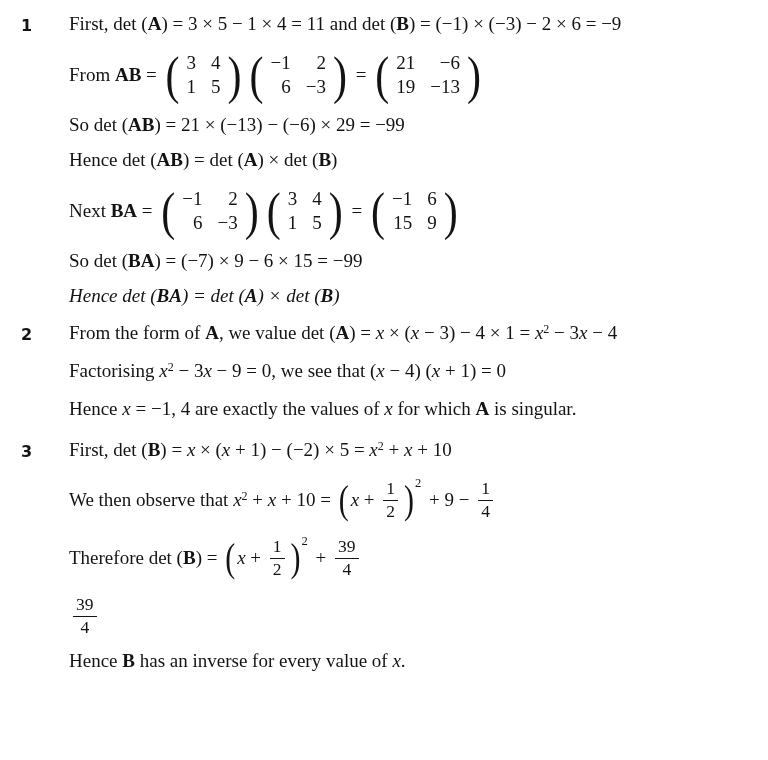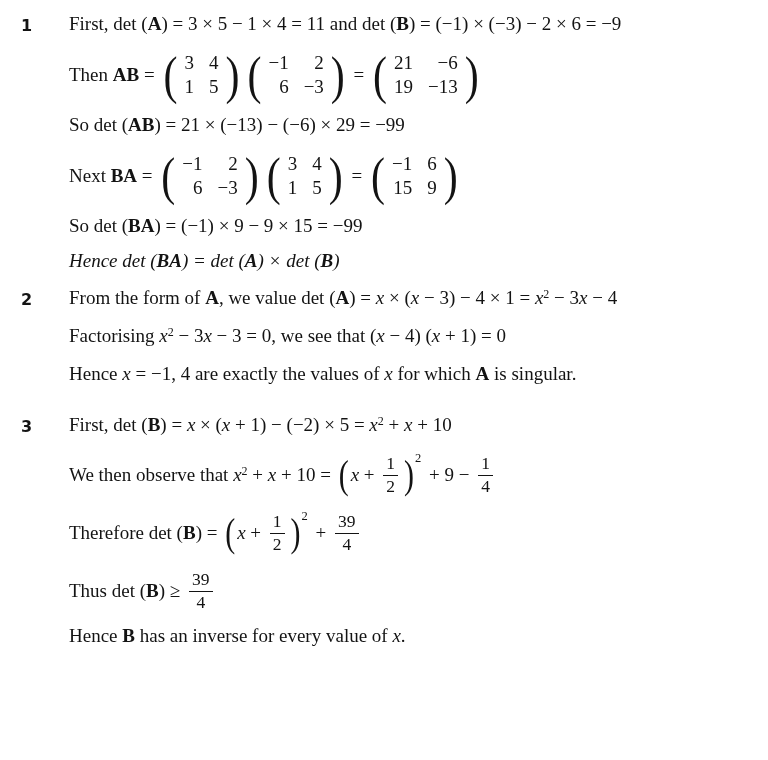--- a/index.html
+++ b/index.html
@@ -62,21 +62,21 @@
 
   <div class="problem">
     <div class="pnum">1</div>
     <div class="pc">
 
       <div class="line">
         <span class="tg"><span>First, det (</span><span class="bf">A</span><span>) = 3 × 5 − 1 × 4 = 11 and det (</span><span class="bf">B</span><span>) = (−1) × (−3) − 2 × 6 = −9</span></span>
       </div>
 
       <div class="line c mline">
-        <span class="tg"><span>Then </span><span class="bf">AB</span><span> = </span></span>
+        <span class="tg"><span>From </span><span class="bf">AB</span><span> = </span></span>
         <span class="matrix">
           <span class="mparen">(</span>
           <span class="mgrid">
               <span>3</span>
               <span>4</span>
               <span>1</span>
               <span>5</span>
             </span>
           <span class="mparen">)</span>
         </span>
@@ -100,20 +100,23 @@
               <span>−13</span>
             </span>
           <span class="mparen">)</span>
         </span>
       </div>
 
       <div class="line">
         <span class="tg"><span>So det (</span><span class="bf">AB</span><span>) = 21 × (−13) − (−6) × 29 = −99</span></span>
       </div>
 
+      <div class="line">
+        <span class="tg"><span>Hence det (</span><span class="bf">AB</span><span>) = det (</span><span class="bf">A</span><span>) × det (</span><span class="bf">B</span><span>)</span></span>
+      </div>
 
       <div class="line c mline">
         <span class="tg"><span>Next </span><span class="bf">BA</span><span> = </span></span>
         <span class="matrix">
           <span class="mparen">(</span>
           <span class="mgrid">
               <span>−1</span>
               <span>2</span>
               <span>6</span>
               <span>−3</span>
@@ -137,44 +140,44 @@
               <span>−1</span>
               <span>6</span>
               <span>15</span>
               <span>9</span>
             </span>
           <span class="mparen">)</span>
         </span>
       </div>
 
       <div class="line">
-        <span class="tg"><span>So det (</span><span class="bf">BA</span><span>) = (−1) × 9 − 9 × 15 = −99</span></span>
+        <span class="tg"><span>So det (</span><span class="bf">BA</span><span>) = (−7) × 9 − 6 × 15 = −99</span></span>
       </div>
 
       <div class="line" style="margin-bottom:0;font-style:italic;">
         <span class="tg"><span>Hence det (</span><span class="bf">BA</span><span>) = det (</span><span class="bf">A</span><span>) × det (</span><span class="bf">B</span><span>)</span></span>
       </div>
 
     </div>
   </div>
 
   <div class="problem">
     <div class="pnum">2</div>
     <div class="pc">
 
 
       <div class="line p2sp">
         <span class="tg"><span>From the form of </span><span class="bf">A</span><span>, we value det (</span><span class="bf">A</span><span>) = </span><span class="it">x</span><span> × (</span><span class="it">x</span><span> − 3) − 4 × 1 = </span><span class="it">x</span><span class="sup">2</span><span> − 3</span><span class="it">x</span><span> − 4</span></span>
       </div>
 
       <div class="line p2sp">
-        <span class="tg"><span>Factorising </span><span class="it">x</span><span class="sup">2</span><span> − 3</span><span class="it">x</span><span> − 3 = 0, we see that (</span><span class="it">x</span><span> − 4) (</span><span class="it">x</span><span> + 1) = 0</span></span>
-      </div>
-
-      <div class="line" style="margin-bottom:14px;">
+        <span class="tg"><span>Factorising </span><span class="it">x</span><span class="sup">2</span><span> − 3</span><span class="it">x</span><span> − 9 = 0, we see that (</span><span class="it">x</span><span> − 4) (</span><span class="it">x</span><span> + 1) = 0</span></span>
+      </div>
+
+      <div class="line" style="margin-bottom:4px;">
         <span class="tg"><span>Hence </span><span class="it">x</span><span> = −1, 4 are exactly the values of </span><span class="it">x</span><span> for which </span><span class="bf">A</span><span> is singular.</span></span>
       </div>
 
     </div>
   </div>
 
   <div class="problem">
     <div class="pnum">3</div>
     <div class="pc">
 
@@ -218,21 +221,20 @@
           <span class="psq">2</span>
         </span>
         <span class="tg"><span> + </span></span>
         <span class="frac">
             <span class="fn">39</span>
             <span class="fd">4</span>
           </span>
       </div>
 
       <div class="line c tall">
-        <span class="tg"><span>Thus det (</span><span class="bf">B</span><span>) ≥ </span></span>
         <span class="frac tight">
             <span class="fn">39</span>
             <span class="fd">4</span>
           </span>
       </div>
 
       <div class="line" style="margin-bottom:0;">
         <span class="tg"><span>Hence </span><span class="bf">B</span><span> has an inverse for every value of </span><span class="it">x</span><span>.</span></span>
       </div>
 

